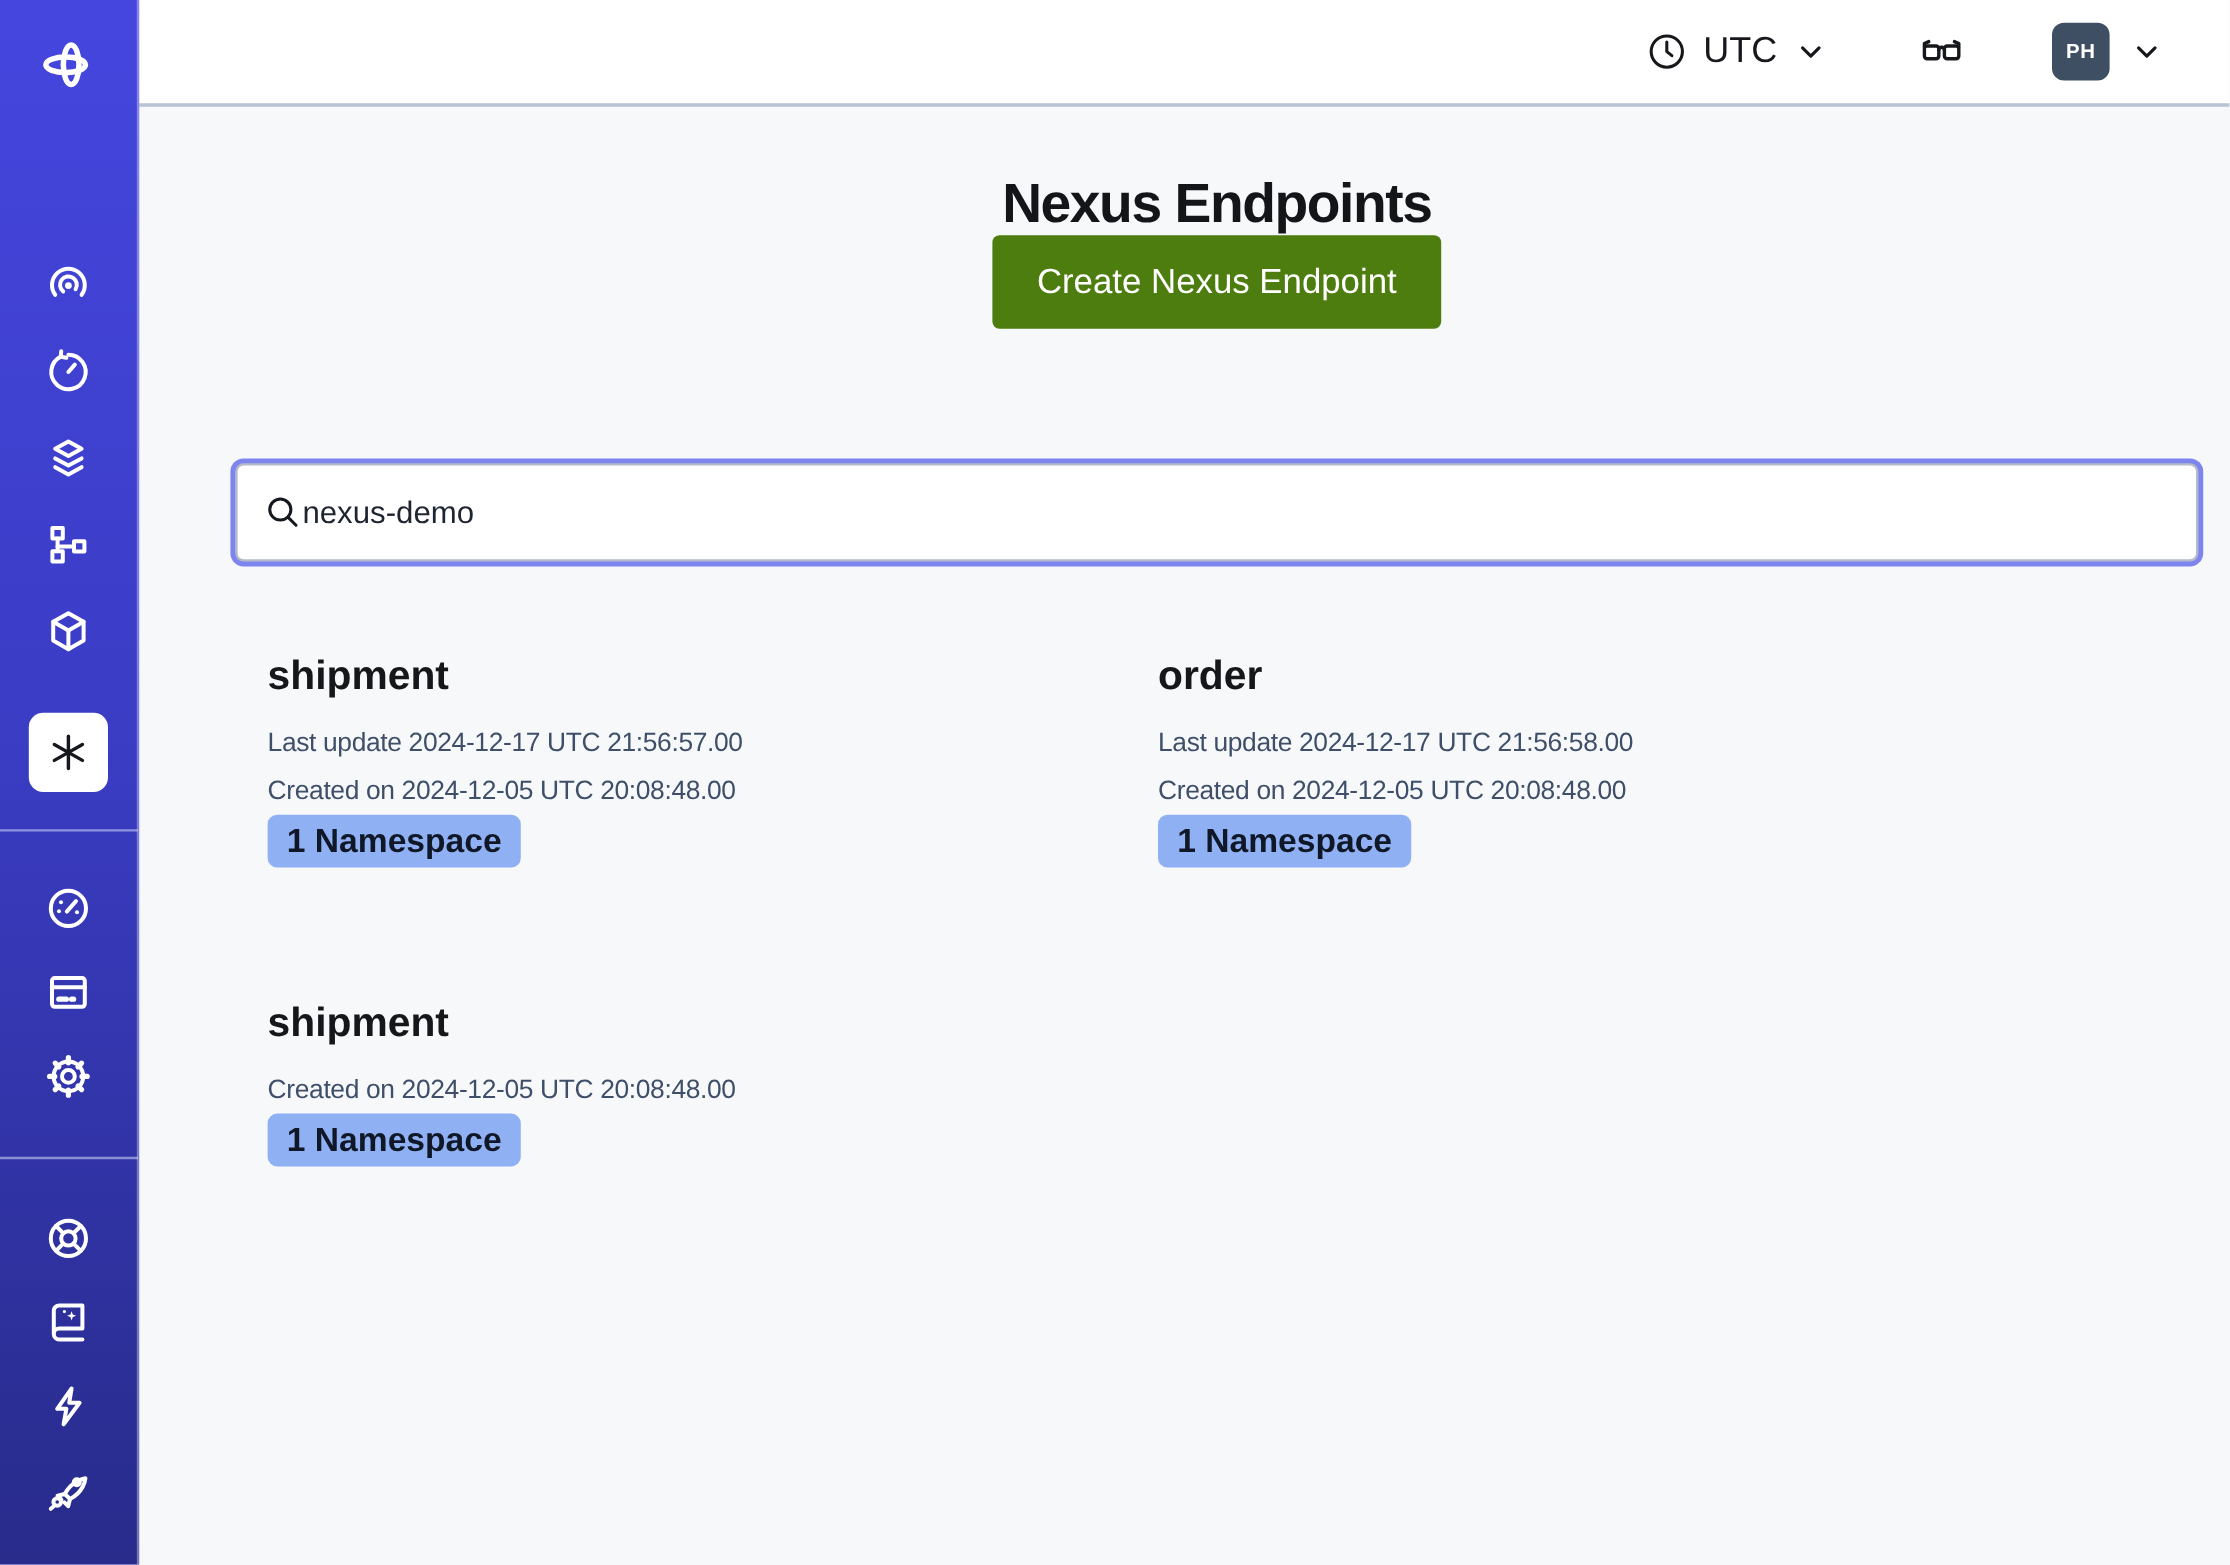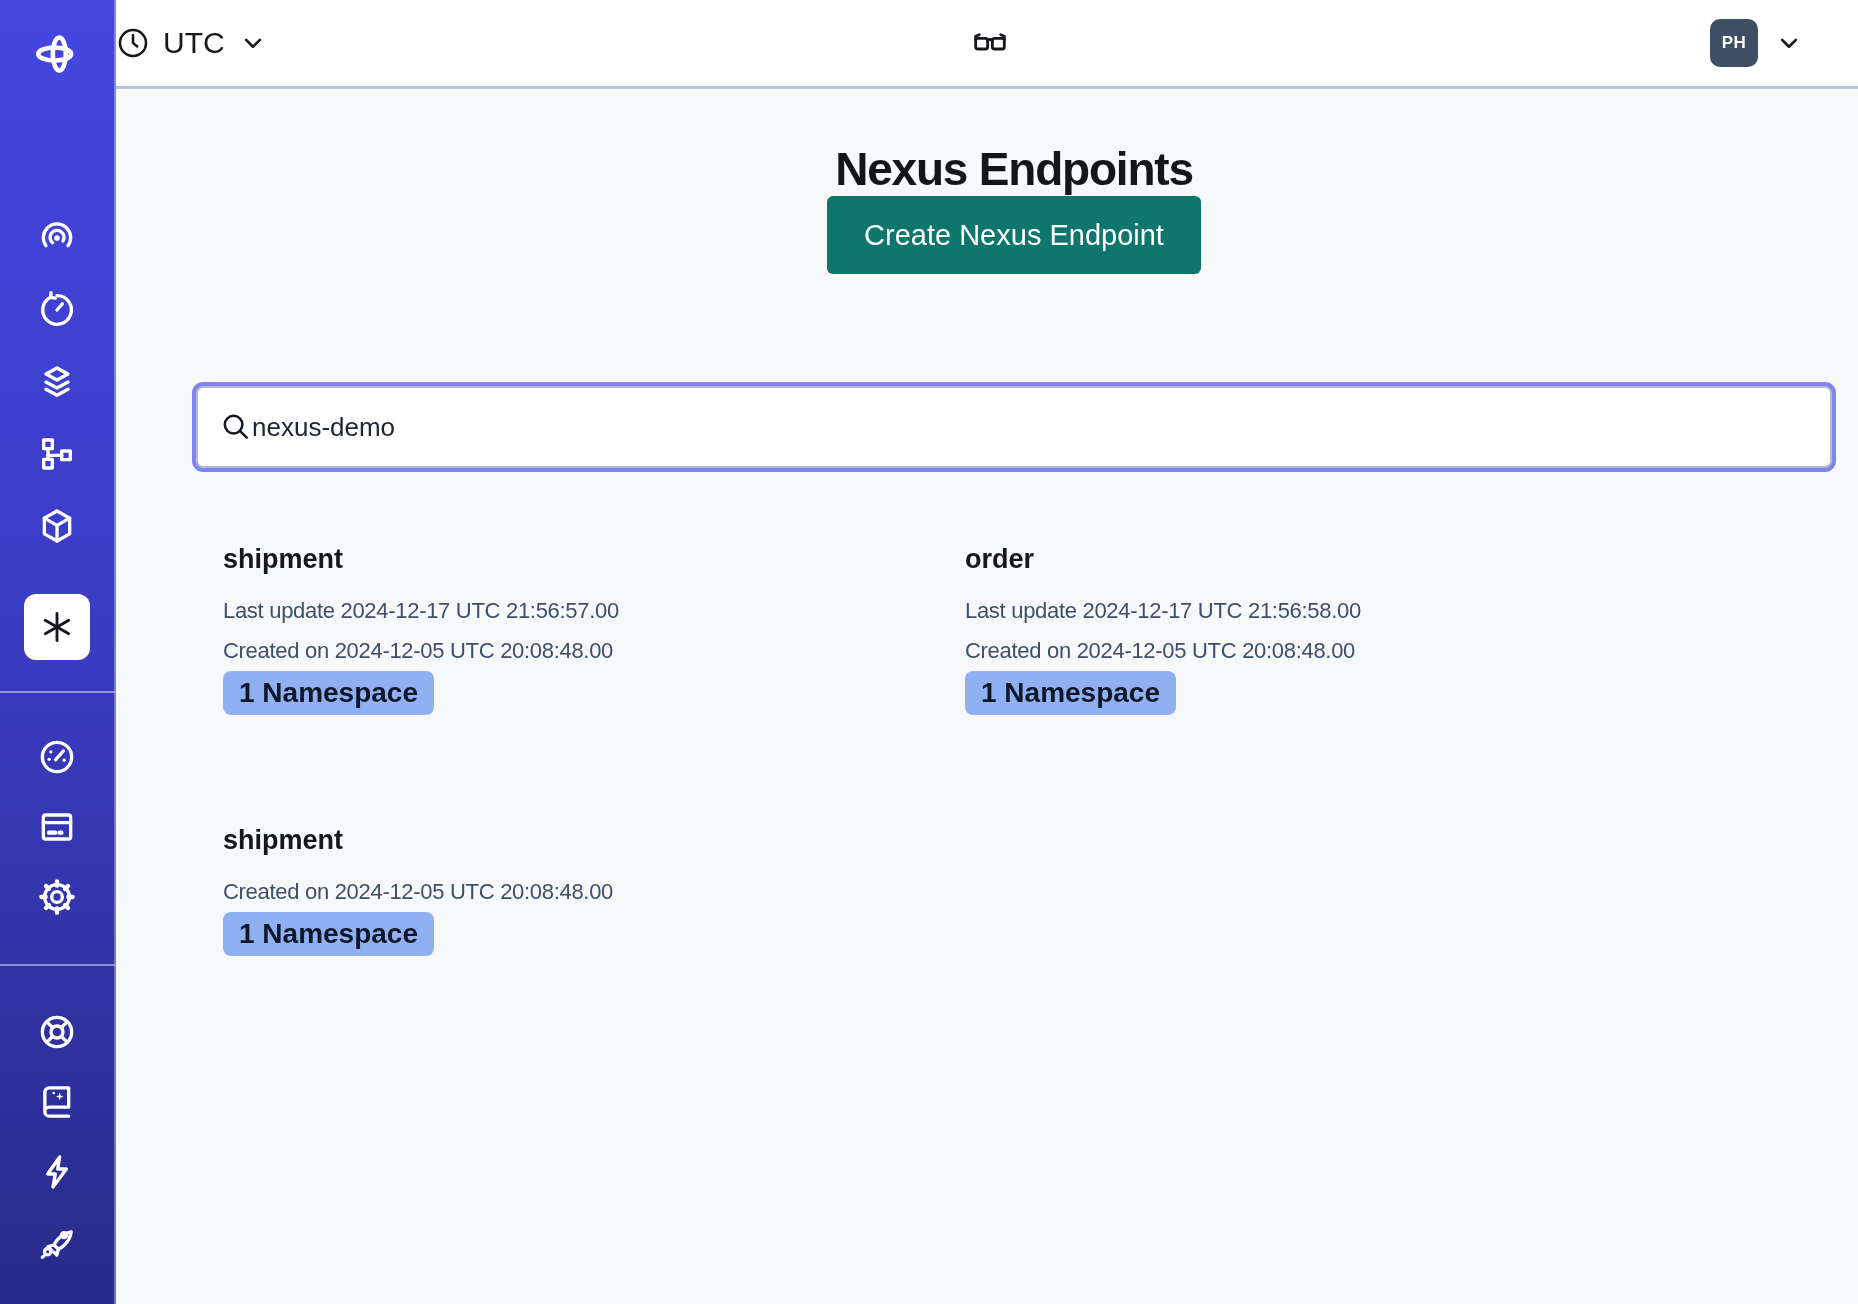--- a/index.html
+++ b/index.html
@@ -30,21 +30,21 @@
     margin-top:18px; width:66px; height:66px; background:#fff; border-radius:12px;
   }
   .active-tile .ic { stroke:#16181D; stroke-width:2; width:38px; height:38px; }
   .side-divider { margin-top:31px; width:116px; border-top:2px solid rgba(230,235,255,0.5); }
   .side-divider.low { margin-top:45px; }
 
   
   .topbar {
     position:absolute; left:116px; right:0; top:0; height:89px;
     background:#fff; border-bottom:3px solid #B8C3D7;
-    display:flex; align-items:center; justify-content:space-between;
+    display:flex; align-items:center; justify-content:flex-end;
     padding-right:54px; z-index:2;
   }
   .tz-group { display:flex; align-items:center; gap:13px; cursor:pointer; }
   .tz-label { font-size:30px; color:#17181C; }
   .tic { width:34px; height:34px; stroke:#17181C; stroke-width:1.8; fill:none; stroke-linecap:round; stroke-linejoin:round; }
   .chev { width:30px; height:30px; stroke:#17181C; stroke-width:2.1; fill:none; stroke-linecap:round; stroke-linejoin:round; }
   .glasses-btn { margin-left:74px; cursor:pointer; display:flex; align-items:center; }
   .glasses-btn .tic { width:40px; height:40px; stroke-width:1.7; }
   .profile { margin-left:72px; display:flex; align-items:center; gap:16px; cursor:pointer; }
   .avatar {
@@ -54,42 +54,42 @@
   }
 
   
   .content {
     position:absolute; left:116px; right:0; top:89px; bottom:0;
     padding:53px 26px 0 80px;
   }
   .header-row { display:flex; align-items:center; justify-content:space-between;flex-direction:column; }
   .page-title { font-size:46px; font-weight:700; letter-spacing:-1.2px; color:#141519; }
   .create-btn {
-    height:78px; padding:0 37px; background:#0f766e; border:none; border-radius:6px;
+    height:78px; padding:0 37px; background:#4d7c0f; border:none; border-radius:6px;
     color:#fff; font-size:29px; font-family:"Liberation Sans", sans-serif; cursor:pointer;
   }
 
   .search-box {
     margin-top:112px; height:82px; background:#fff;
     border:2px solid #B3BBC9; border-radius:7px;
     box-shadow:0 0 0 4px #7F85EF;
     display:flex; align-items:center; padding:0 22px; gap:0;
   }
   .search-ic { width:32px; height:32px; stroke:#14181F; stroke-width:1.9; fill:none; stroke-linecap:round; }
   .search-input {
     flex:1; border:none; outline:none; background:transparent;
     font-size:26px; color:#1E2430; font-family:"Liberation Sans", sans-serif;
   }
 
   .cards-grid {
     margin-top:76px; display:grid;
     grid-template-columns:742px 742px; row-gap:110px;
   }
   .endpoint-card { padding-left:27px; cursor:pointer; }
-  .card-name { font-size:27px; font-weight:700; color:#16171A; margin-bottom:16px; }
+  .card-name { font-size:34px; font-weight:700; color:#16171A; margin-bottom:16px; }
   .card-meta { font-size:22px; letter-spacing:-0.3px; color:#3F4F69; line-height:40px; }
   .ns-badge {
     display:inline-block; margin-top:0; background:#8FB1F3; color:#101828;
     font-size:28px; font-weight:700; padding:6px 16px; border-radius:8px;
   }
 </style>
 </head>
 <body>
 
 <nav class="sidebar">

